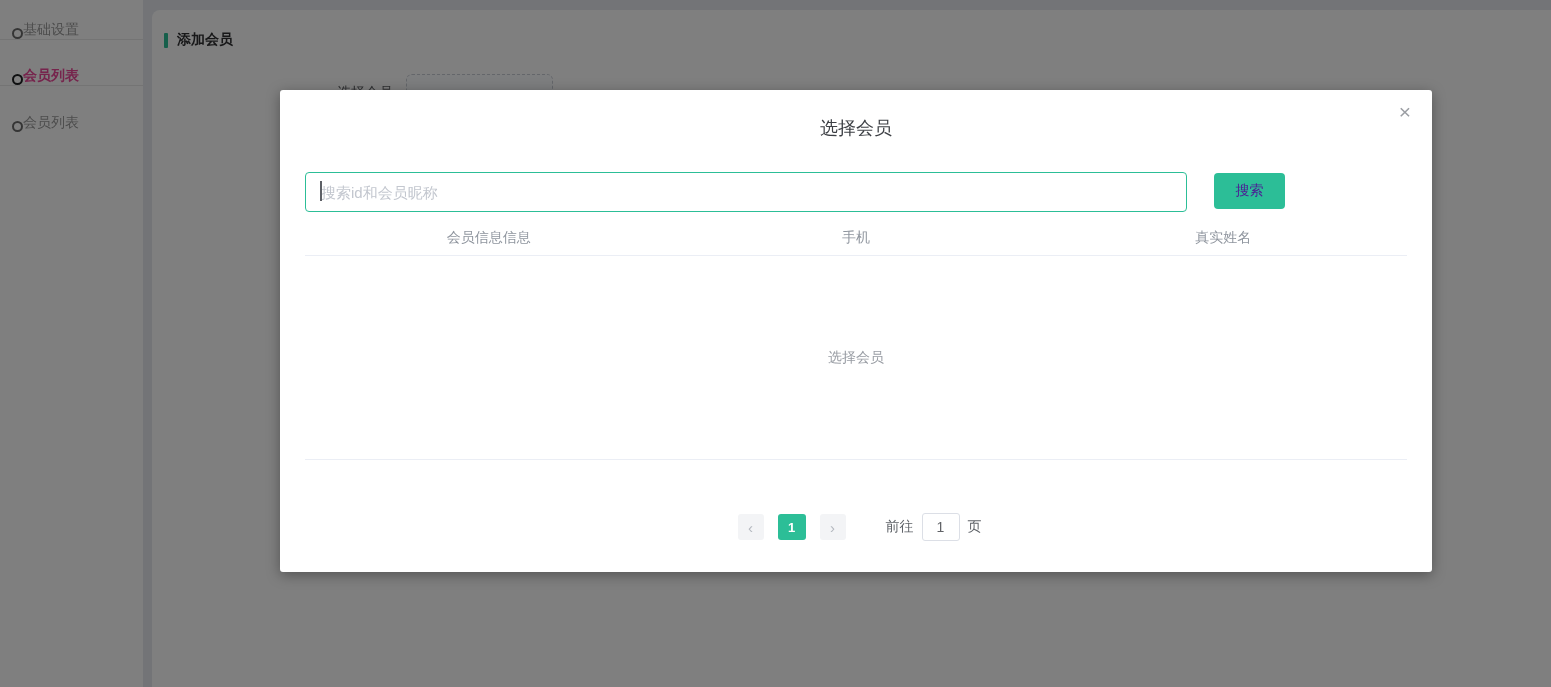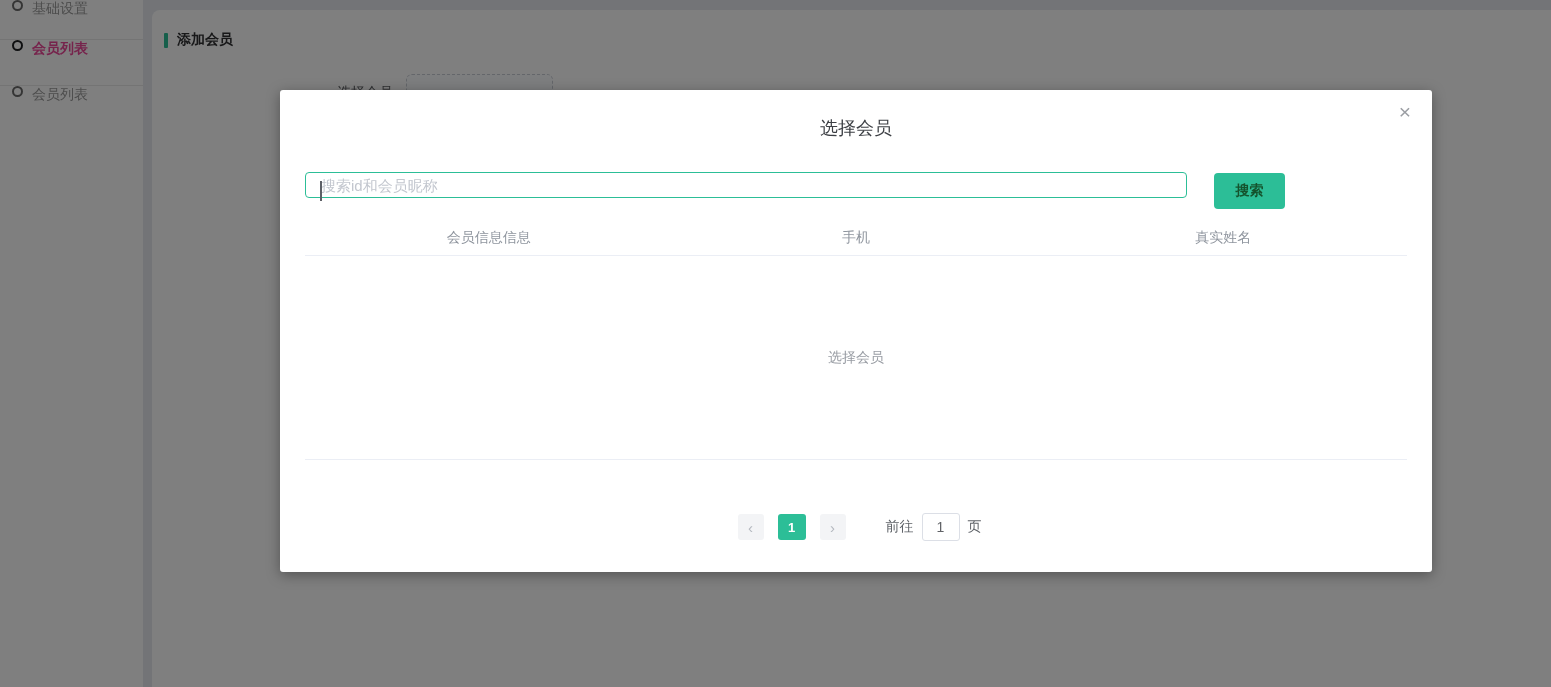--- a/index.html
+++ b/index.html
@@ -2,21 +2,21 @@
 <html><head>
 <meta charset="utf-8">
 <style>
   * { margin:0; padding:0; box-sizing:border-box; }
   html,body { width:1551px; height:687px; overflow:hidden; }
   body { font-family:"Liberation Sans","DejaVu Sans",sans-serif; background:#e6e9ef; }
   .stage { position:relative; width:1551px; height:687px; overflow:hidden; }
 
   
   .sidebar { position:absolute; left:0; top:0; width:143px; height:687px; background:#ffffff; }
-  .side-item { height:46px; display:flex; align-items:flex-start; padding-left:12px; gap:9px;
+  .side-item { height:46px; display:flex; align-items:flex-end; padding-left:12px; 
                font-size:14px; color:#9a9a9a; cursor:pointer; border-bottom:1px solid #e8e8e8; }
   .side-item:nth-child(1){ height:40px; }
   .side-item:nth-child(3){ border-bottom:none; }
   .side-item .ring { width:11px; height:11px; border:2px solid #6b6b6b; border-radius:50%; flex:0 0 auto; }
   .side-item.active { color:#ec4899; font-weight:bold; }
   .side-item.active .ring { border-color:#1f2123; }
 
   .content-card { position:absolute; left:152px; top:10px; right:0; bottom:0;
                   background:#ffffff; border-top-left-radius:8px; }
   .page-title { display:flex; align-items:center; gap:9px; padding:21px 0 0 12px; }
@@ -33,28 +33,28 @@
   .modal { position:absolute; left:280px; top:90px; width:1152px; height:482px;
            background:#ffffff; border-radius:3px; box-shadow:0 3px 14px rgba(0,0,0,0.35); }
   .modal-close { position:absolute; top:6px; right:12px; width:30px; height:30px;
                  display:flex; align-items:center; justify-content:center;
                  font-size:21px; color:#9b9ea3; cursor:pointer; line-height:1; }
   .modal-title { margin-top:25px; text-align:center; font-size:18px; color:#3c3f44; line-height:26px; }
   .modal-body { padding:0 25px; }
 
   .search-row { margin-top:31px; display:flex; align-items:flex-start; }
   .search-wrap { position:relative; width:882px; height:38px; }
-  .search-input { width:100%; height:26px; border:1px solid #2CBE97; border-radius:4px;
+  .search-input { width:100%; height:40px; border:1px solid #2CBE97; border-radius:4px;
                   padding:0 15px; font-size:15px; color:#606266; outline:none;
                   font-family:inherit; background:#fff; }
   .search-input::placeholder { color:#c3c7cf; }
   .caret-bar { position:absolute; left:15px; top:9px; width:2px; height:20px; background:#5d6066; }
   .search-btn { margin-left:27px; width:71px; height:36px; margin-top:1px;
-                background:#2CBE97; color:#14532d; border:none; border-radius:4px;
-                font-size:14px; cursor:pointer; font-family:inherit;font-weight:bold; }
+                background:#2CBE97; color:#4c1d95; border:none; border-radius:4px;
+                font-size:14px; cursor:pointer; font-family:inherit; }
 
   .mtable { margin-top:10px; }
   .mtable-header { display:flex; height:36px; align-items:center; border-bottom:1px solid #ebeef5; }
   .mtable-header .th { flex:1; text-align:center; font-size:14px; font-weight:500; color:#8f959e; }
   .mtable-empty { height:204px; display:flex; align-items:center; justify-content:center;
                   font-size:14px; color:#9a9fa3; color:#989ca3; border-bottom:1px solid #ebeef5; }
 
   .pagination { margin-top:53px; display:flex; align-items:center; justify-content:center; height:28px; }
   .pg-btn { width:26px; height:26px; margin:0 7px; background:#f3f4f6; border-radius:3px;
             display:flex; align-items:center; justify-content:center;

